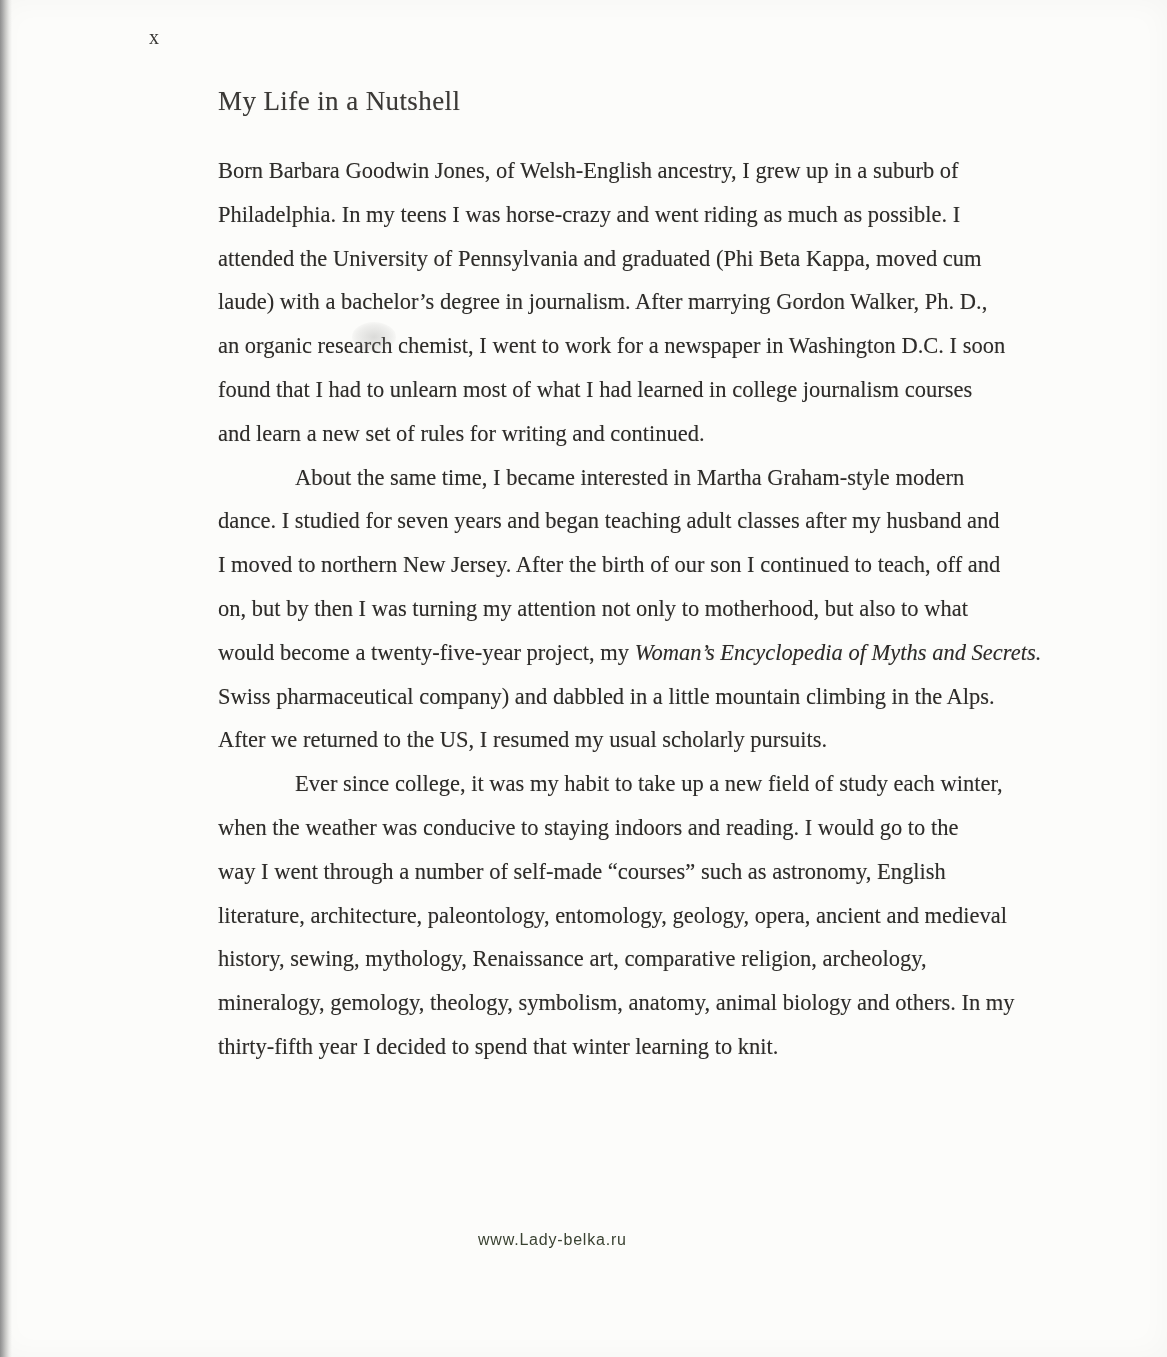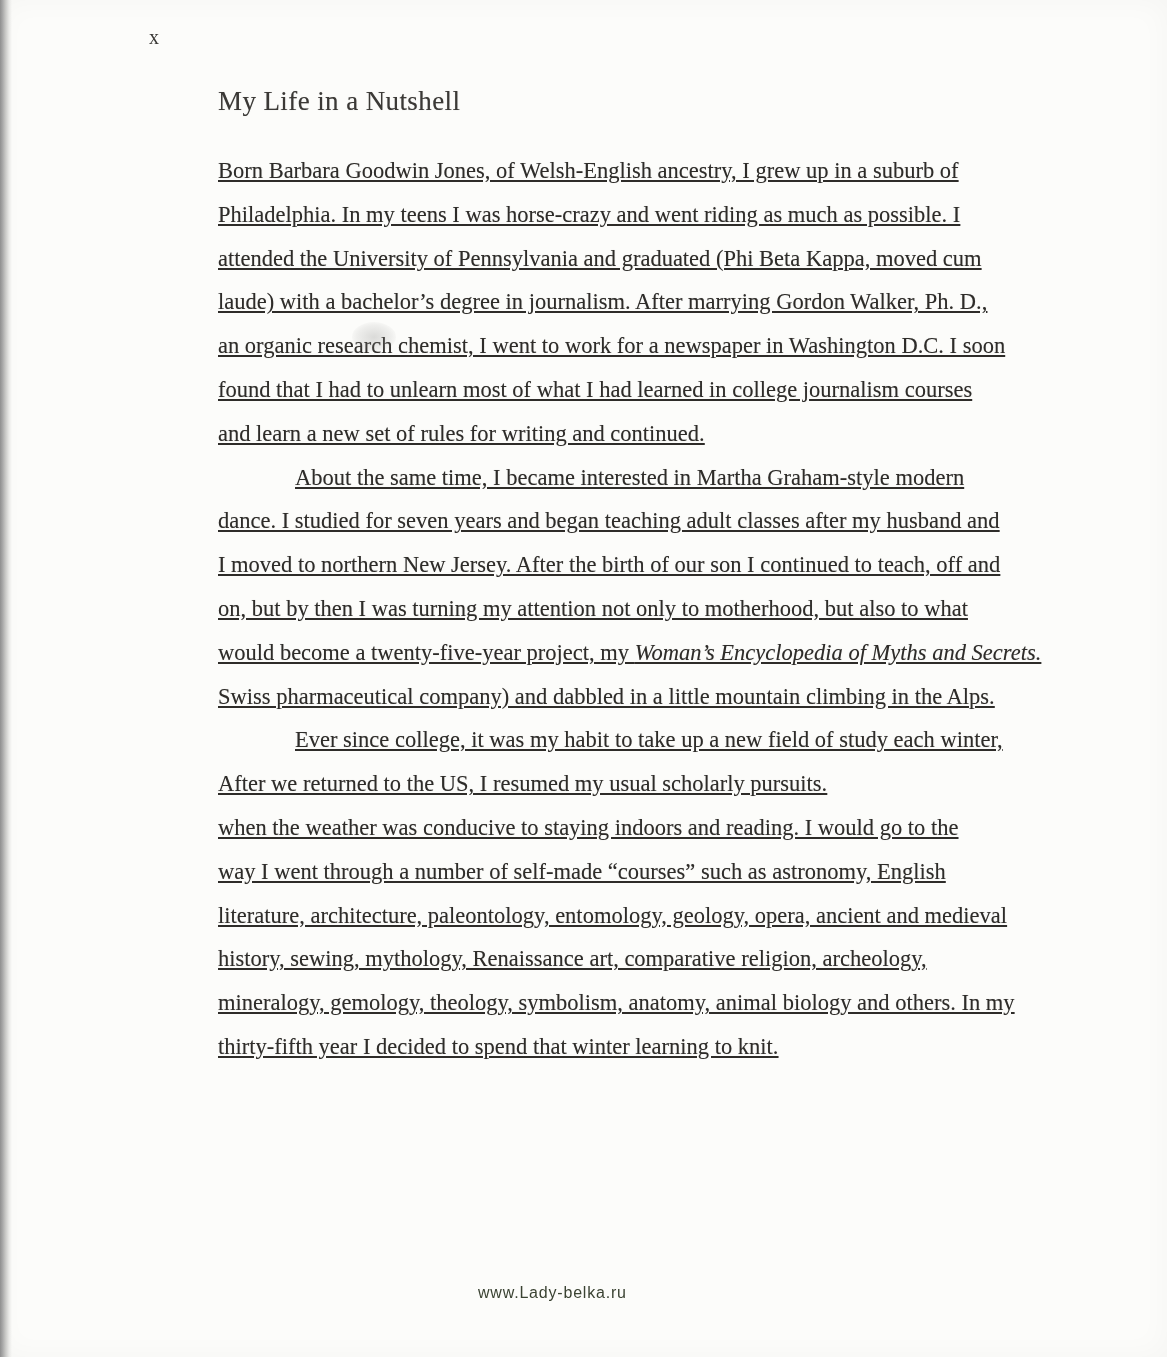--- a/index.html
+++ b/index.html
@@ -46,35 +46,34 @@
     position: absolute;
     left: 218px; top: 149px;
     width: 930px;
     font-size: 22.5px;
     text-shadow: 0 0 0.7px rgba(70,70,70,0.38);
   }
   .line {
     height: 43.8px;
     line-height: 43.8px;
     white-space: nowrap;
-    text-decoration: underline;
   }
   .line.indent { padding-left: 77px; }
   .it { font-style: italic; }
   .scan-smudge {
     position: absolute;
     left: 352px; top: 322px;
     width: 44px; height: 30px;
     background: radial-gradient(ellipse at center,
       rgba(140,140,138,0.30) 0%, rgba(160,160,158,0.15) 55%, rgba(200,200,198,0) 80%);
     border-radius: 50%;
   }
   .watermark {
     position: absolute;
-    left: 478px; top: 1284px;
+    left: 478px; top: 1231px;
     font-family: "Liberation Sans", "DejaVu Sans", sans-serif;
     font-size: 16px;
     letter-spacing: 0.8px;
   }
 </style>
 </head>
 <body>
 
 <div class="page" style="color: rgb(46, 44, 41);">
   <div class="scan-edge-left"></div>
@@ -87,22 +86,22 @@
       <div class="line"><span>laude) with a bachelor’s degree in journalism. After marrying Gordon Walker, Ph. D.,</span></div>
       <div class="line"><span>an organic research chemist, I went to work for a newspaper in Washington D.C. I soon</span></div>
       <div class="line"><span>found that I had to unlearn most of what I had learned in college journalism courses</span></div>
       <div class="line"><span>and learn a new set of rules for writing and continued.</span></div>
       <div class="line indent"><span>About the same time, I became interested in Martha Graham-style modern</span></div>
       <div class="line"><span>dance. I studied for seven years and began teaching adult classes after my husband and</span></div>
       <div class="line"><span>I moved to northern New Jersey. After the birth of our son I continued to teach, off and</span></div>
       <div class="line"><span>on, but by then I was turning my attention not only to motherhood, but also to what</span></div>
       <div class="line"><span>would become a twenty-five-year project, my </span><span class="it">Woman’s Encyclopedia of Myths and Secrets.</span></div>
       <div class="line"><span>Swiss pharmaceutical company) and dabbled in a little mountain climbing in the Alps.</span></div>
+      <div class="line"><span>After we returned to the US, I resumed my usual scholarly pursuits.</span></div>
       <div class="line indent"><span>Ever since college, it was my habit to take up a new field of study each winter,</span></div>
-      <div class="line"><span>After we returned to the US, I resumed my usual scholarly pursuits.</span></div>
       <div class="line"><span>when the weather was conducive to staying indoors and reading. I would go to the</span></div>
       <div class="line"><span>way I went through a number of self-made “courses” such as astronomy, English</span></div>
       <div class="line"><span>literature, architecture, paleontology, entomology, geology, opera, ancient and medieval</span></div>
       <div class="line"><span>history, sewing, mythology, Renaissance art, comparative religion, archeology,</span></div>
       <div class="line"><span>mineralogy, gemology, theology, symbolism, anatomy, animal biology and others. In my</span></div>
       <div class="line"><span>thirty-fifth year I decided to spend that winter learning to knit.</span></div>
     </div>
   <div class="scan-smudge"></div>
   <div class="watermark" style="color: rgb(58, 66, 50);">www.Lady-belka.ru</div>
 </div>

